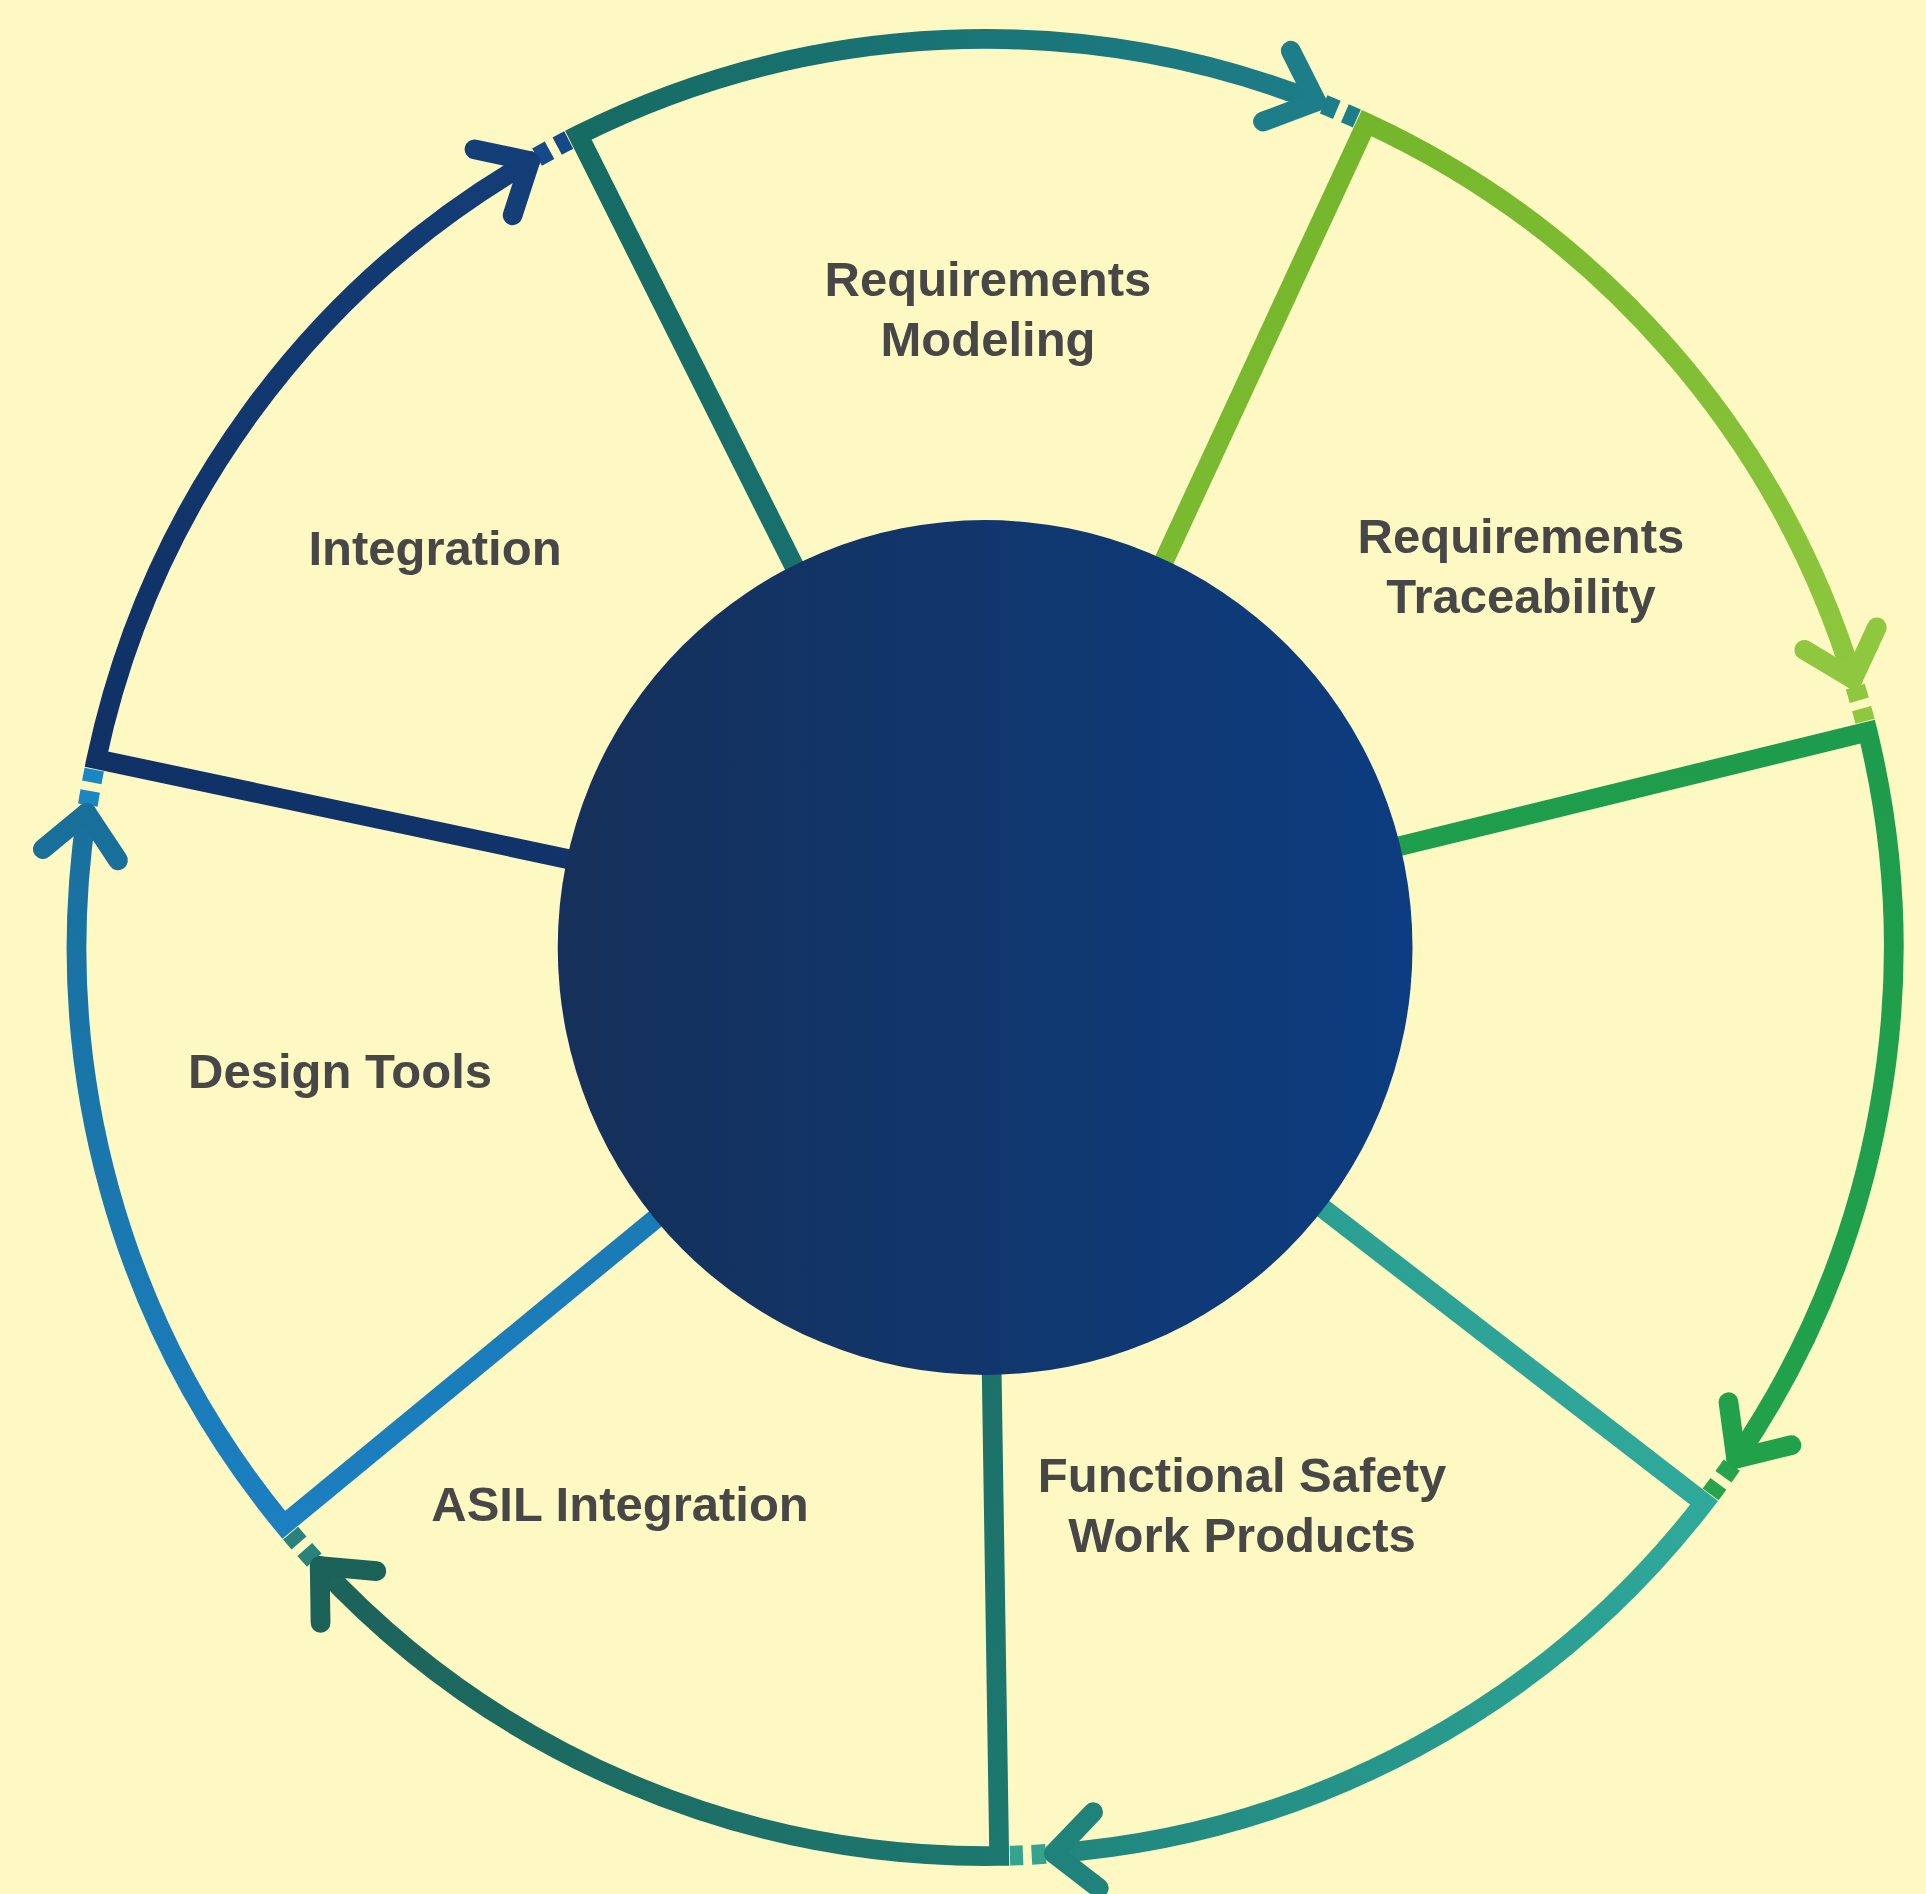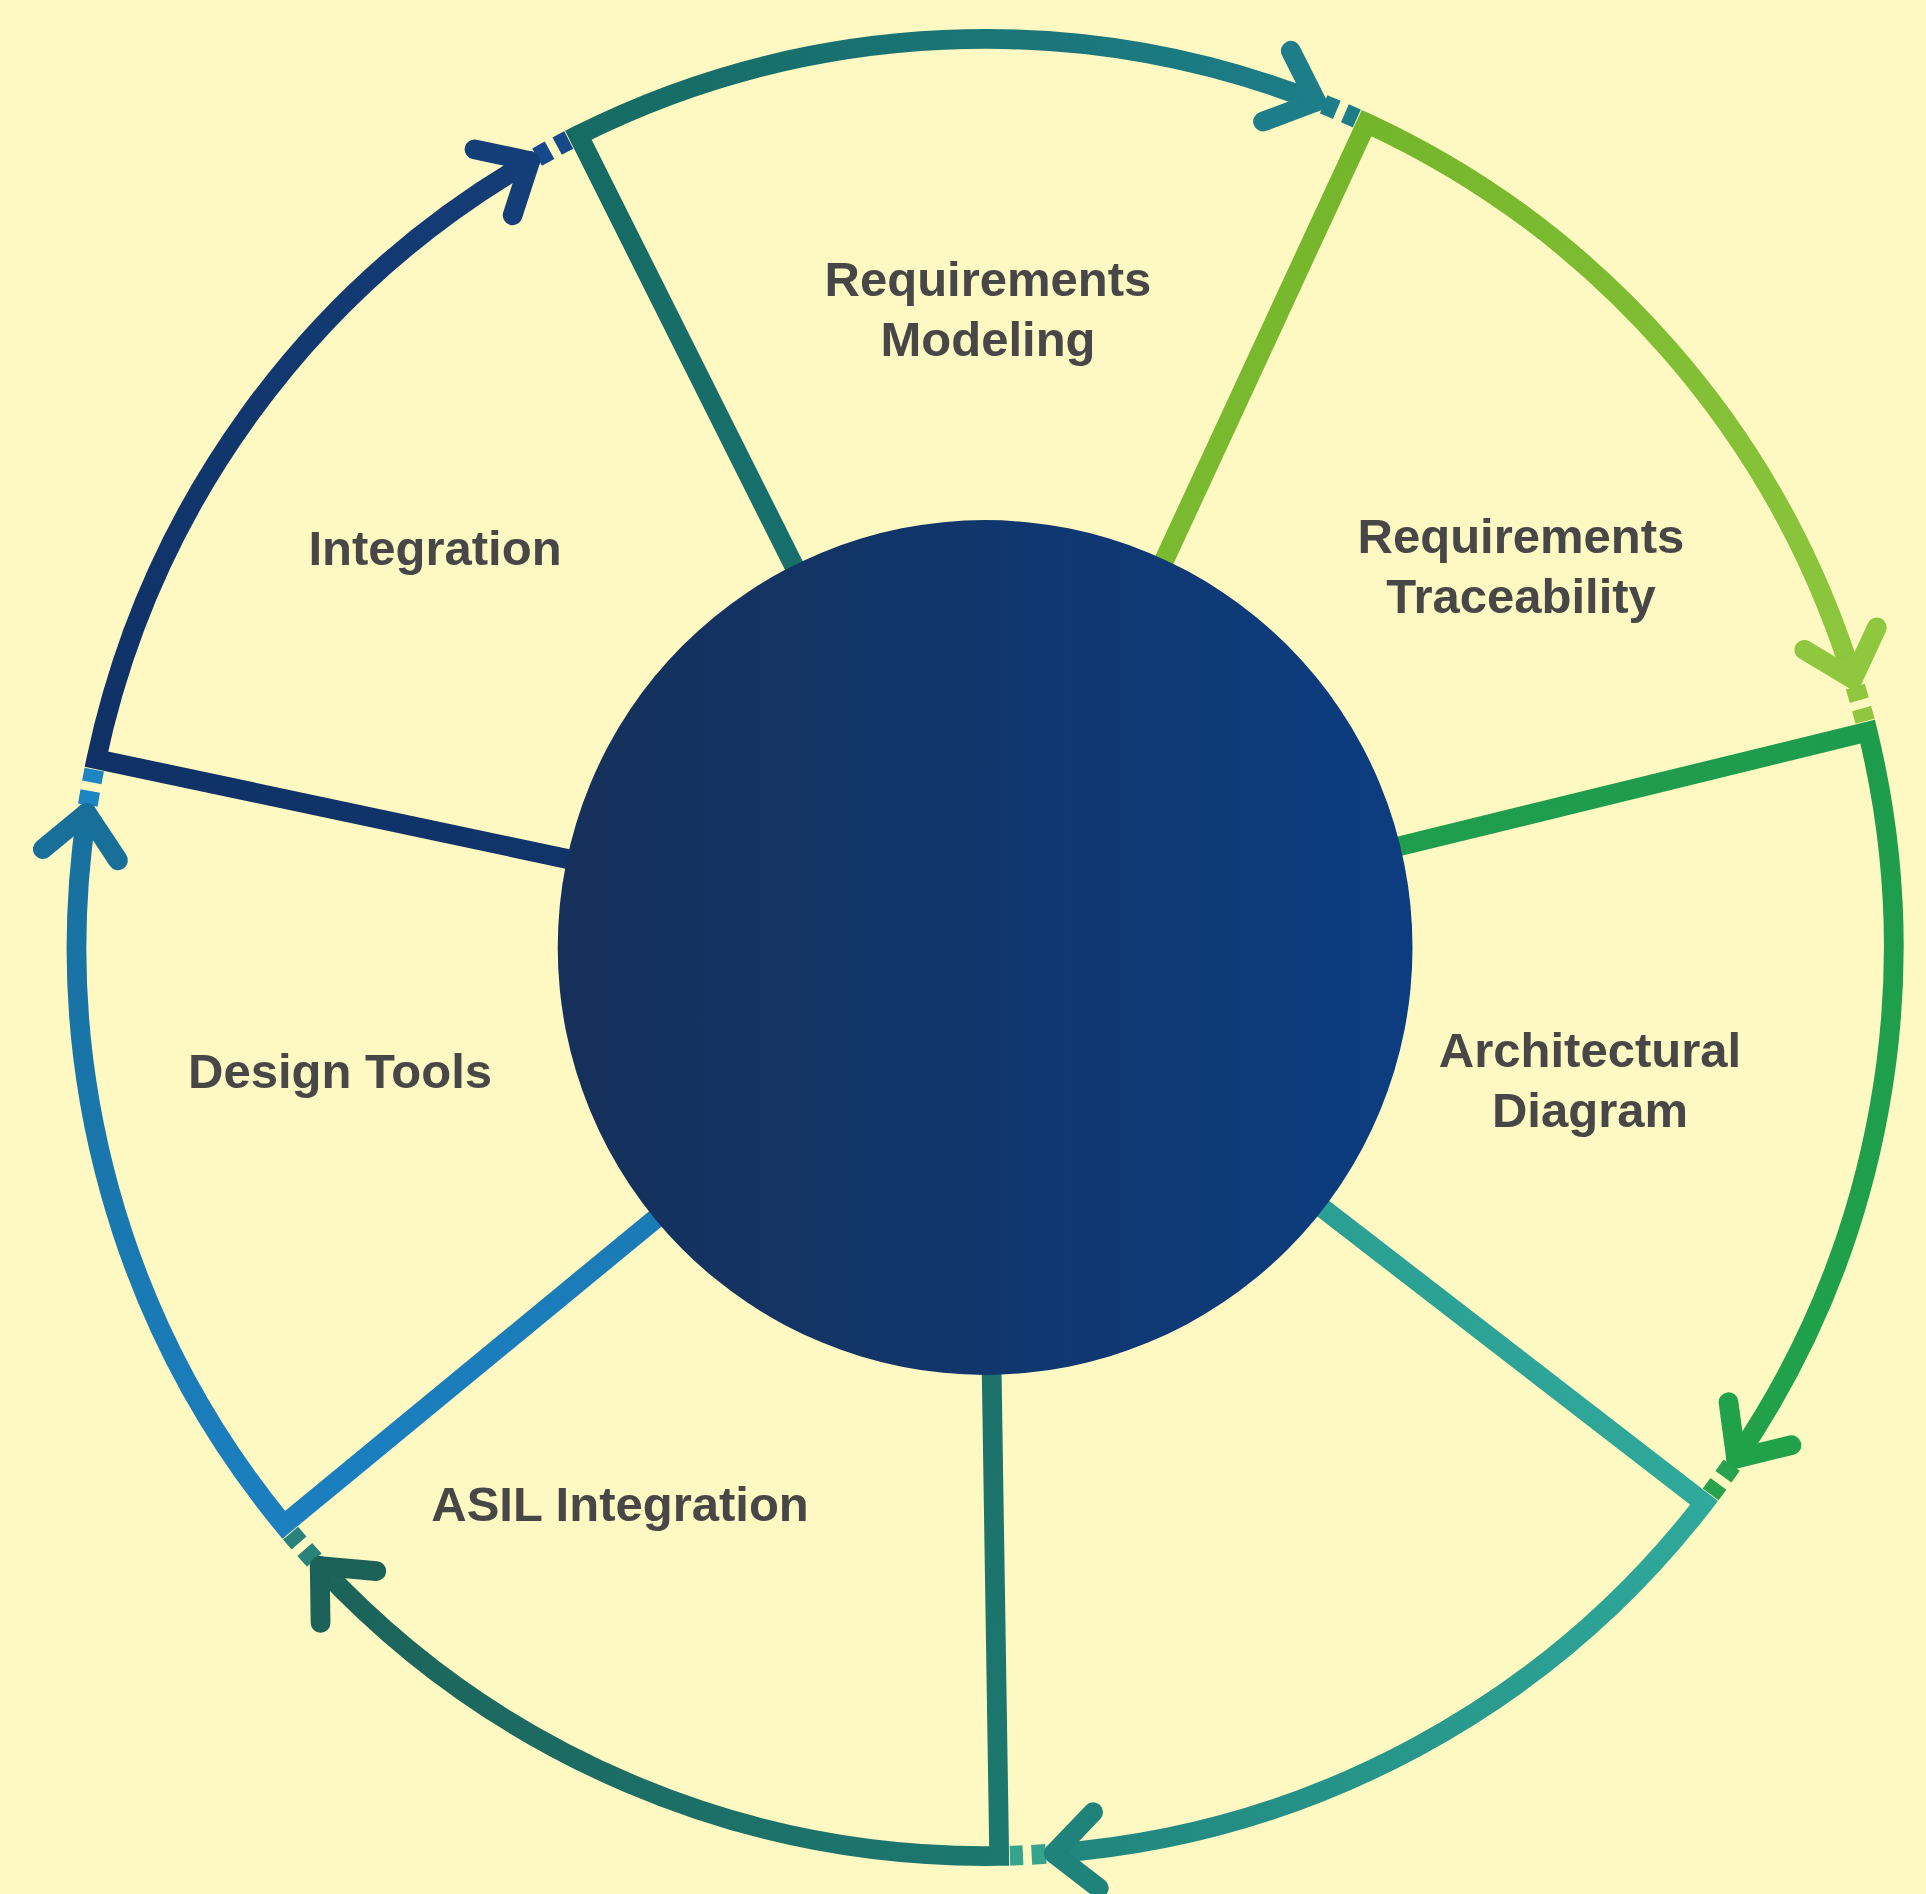--- a/index.html
+++ b/index.html
@@ -107,23 +107,23 @@
       </g>
     <circle id="center-circle" cx="1247" cy="1199" r="541" fill="url(#center-grad)"></circle>
   </svg>
 
   <div class="seg-label" style="left:988px; top:310px;">Requirements
 Modeling</div>
 
   <div class="seg-label" style="left:1521px; top:567px;">Requirements
 Traceability</div>
 
-  <div class="seg-label" style="left:1590px; top:1081px;">Architectural
-Diagram</div>
 
+  <div class="seg-label" style="left:1242px; top:1506px;">Functional Safety
+Work Products</div>
 
   <div class="seg-label" style="left:620px; top:1505px;">ASIL Integration</div>
 
   <div class="seg-label" style="left:340px; top:1072px;">Design Tools</div>
 
   <div class="seg-label" style="left:435px; top:549px;">Integration</div>
 
 </div>
 
 

